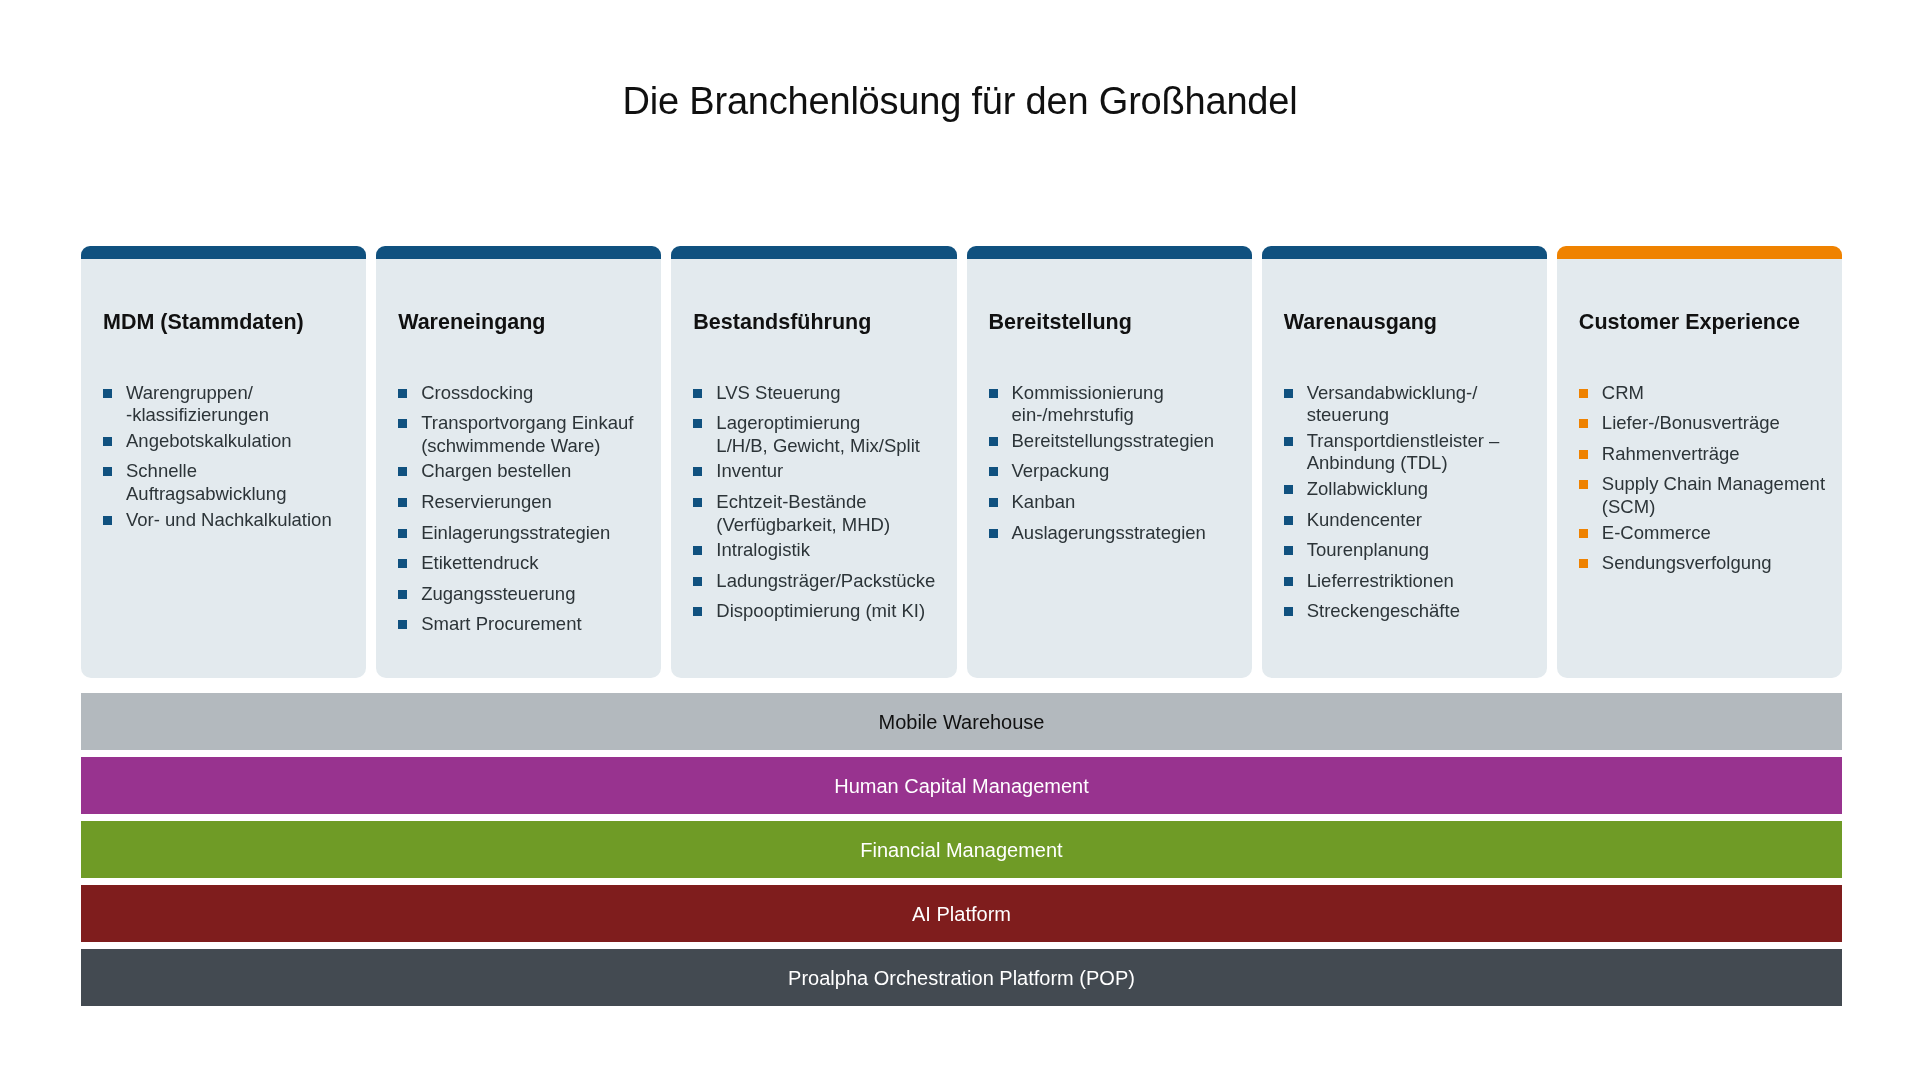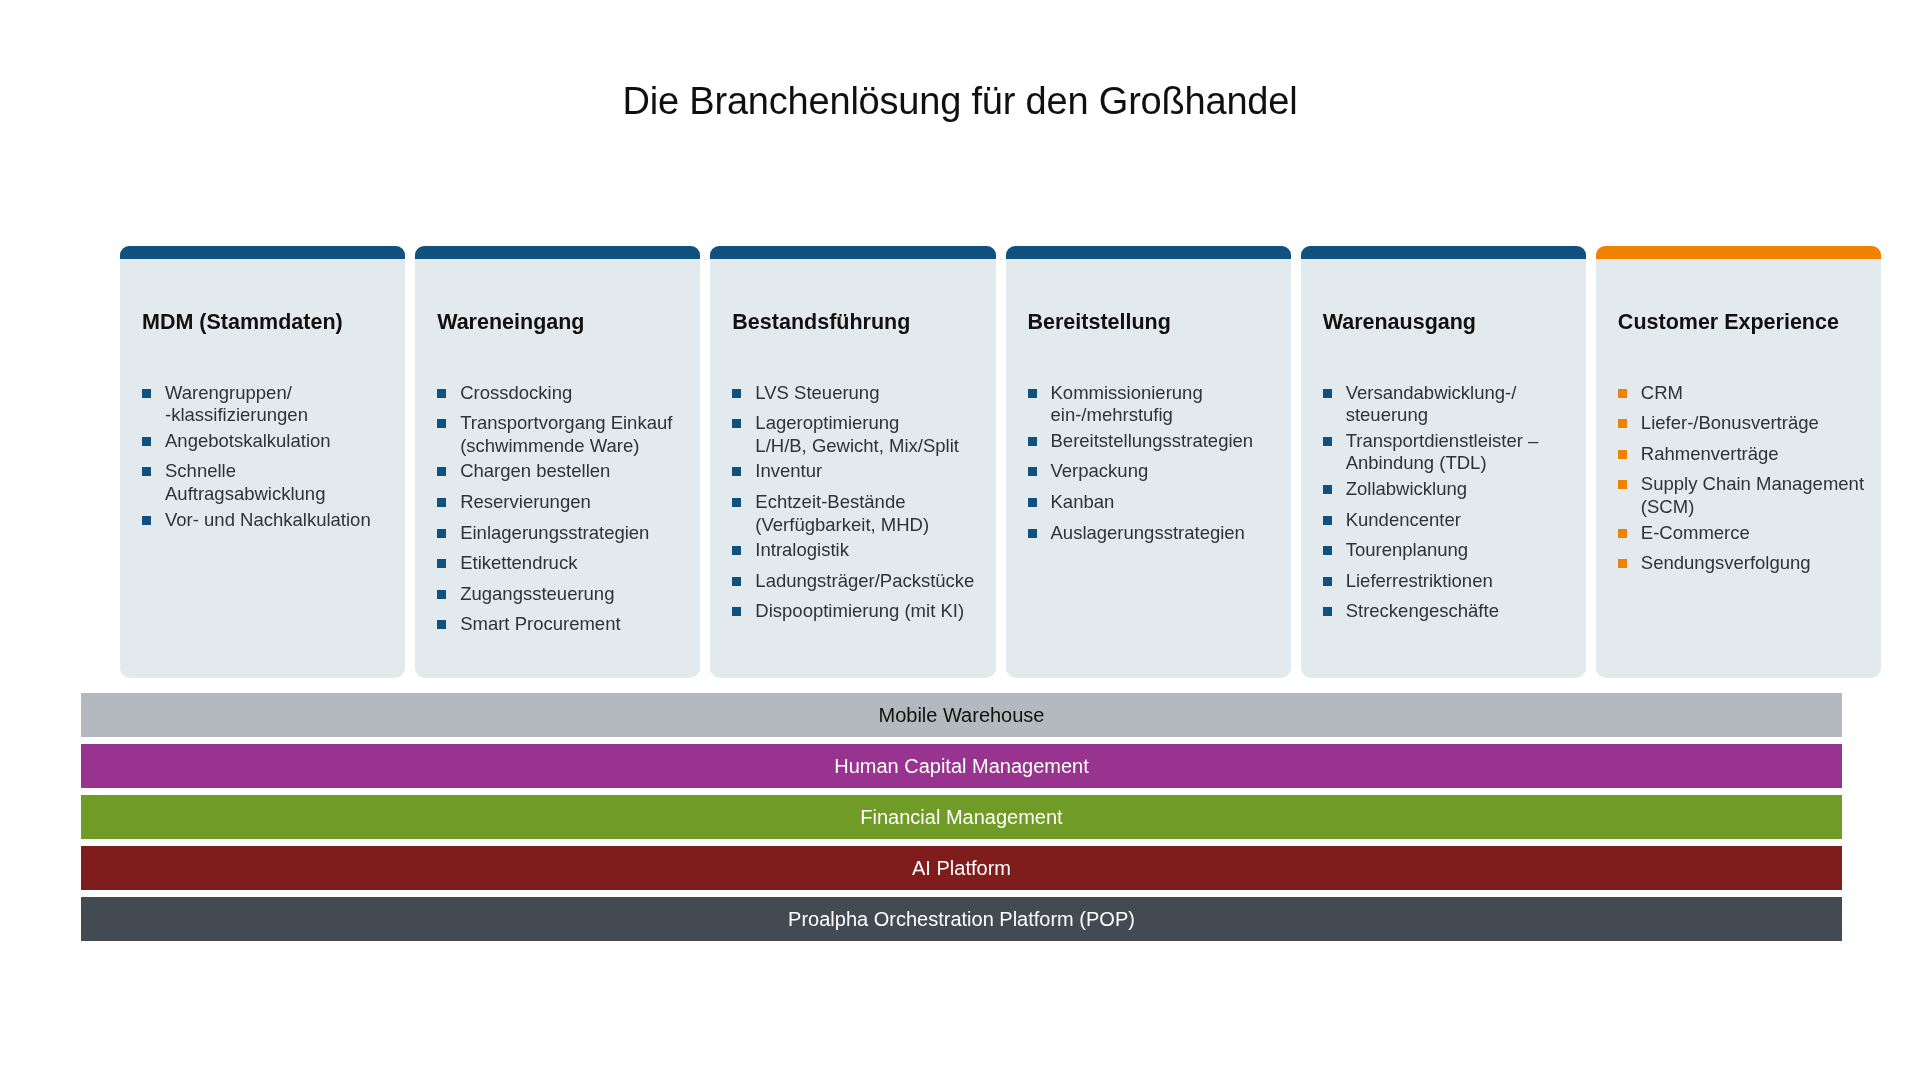--- a/index.html
+++ b/index.html
@@ -33,21 +33,20 @@
 
   
   .card-row {
     position: absolute;
     top: 248px;
     left: 81px;
     width: 1761px;
     display: flex;
     gap: 10px;
     align-items: stretch;
-    margin-left: 39px;
   }
   .card {
     position: relative;
     flex: 1 1 0;
     background: #e3eaee;
     border-radius: 10px;
     min-height: 430px;
     padding: 0 0 14px 0;
     box-sizing: border-box;
   }
@@ -101,21 +100,21 @@
   .bar-stack {
     position: absolute;
     left: 81px;
     top: 693px;
     width: 1761px;
     display: flex;
     flex-direction: column;
     gap: 7px;
   }
   .bar {
-    height: 44px;
+    height: 57px;
     display: flex;
     align-items: center;
     justify-content: center;
     font-size: 20px;
     line-height: 1;
   }
   .bar-mobile     { background: #b3b9be; color: #111111; }
   .bar-hcm        { background: #98338f; color: #ffffff; }
   .bar-financial  { background: #6f9b26; color: #ffffff; }
   .bar-ai         { background: #7f1d1d; color: #ffffff; }

